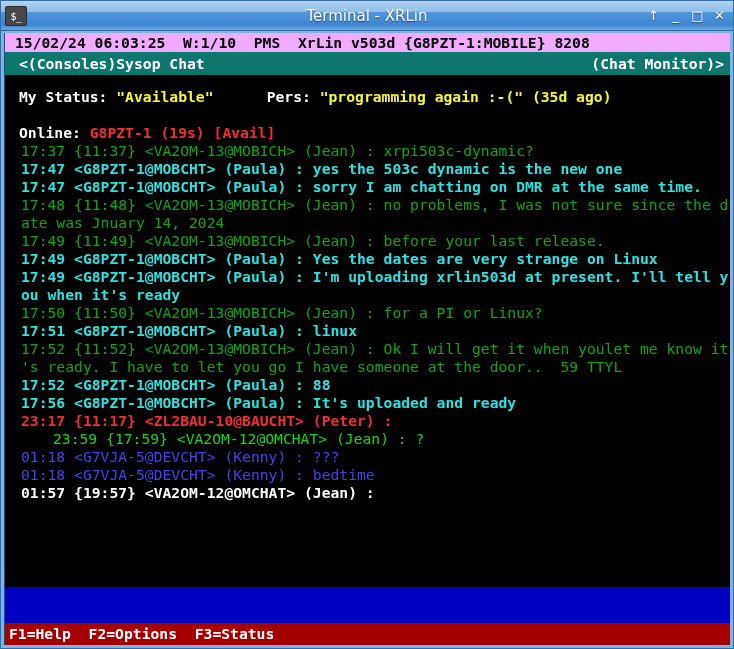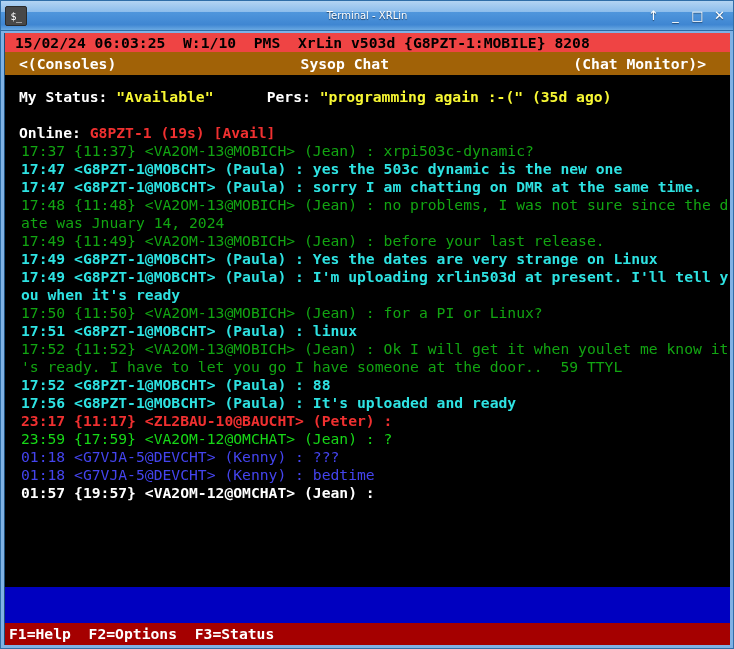--- a/index.html
+++ b/index.html
@@ -54,21 +54,21 @@
     font-family: "DejaVu Sans Mono", "Liberation Mono", monospace;
     letter-spacing: -0.5px;
     box-sizing: border-box;
     flex: 0 0 auto;
   }
   .title-text {
     position: absolute;
     left: 0; right: 0;
     text-align: center;
     font-family: "DejaVu Sans", "Liberation Sans", sans-serif;
-    font-size: 10px;
+    font-size: 15px;
     color: #ffffff;
     text-shadow: 0 1px 1px rgba(0,0,0,0.55);
     pointer-events: none;
   }
   .title-buttons {
     margin-left: auto;
     margin-right: 7px;
     display: flex;
     align-items: center;
     gap: 9px;
@@ -102,44 +102,44 @@
   .row {
     font-family: "DejaVu Sans Mono", "Liberation Mono", monospace;
     font-size: 14.7px;
     line-height: 18px;
     white-space: pre;
     letter-spacing: 0px;
   }
 
   
   .statusbar {
-    background: #ef4444;
+    background: #f0abfc;
     color: #000000;
     height: 19px;
     line-height: 19px;
     padding-left: 10px;
     font-weight: bold;
     flex: 0 0 19px;
   }
 
   
   .chatheader {
-    background: #a16207;
+    background: #0f766e;
     color: #ffffff;
     height: 23px;
     line-height: 23px;
     flex: 0 0 23px;
     display: flex;
     align-items: center;
     font-weight: bold;
-    padding: 0 24px 0 14px;
+    padding: 0 6px 0 14px;
     box-sizing: border-box;
   }
   .chatheader .hleft  { flex: 0 0 auto; }
-  .chatheader .hmid   { flex: 1 1 auto; text-align: center; }
+  .chatheader .hmid   { flex: 1 1 auto; }
   .chatheader .hright { flex: 0 0 auto; }
 
   
   .infopane {
     flex: 0 0 auto;
     padding: 12px 0 0 14px;
     background: #000000;
   }
   .infopane .row { line-height: 19px; }
   .spacer-line { height: 17px; }
@@ -169,21 +169,21 @@
     line-height: 22px;
     padding-left: 4px;
     box-sizing: border-box;
   }
 
   
   .c-white   { color: #ffffff; font-weight: bold; }
   .c-yellow  { color: #f7f733; font-weight: bold; }
   .c-red     { color: #f03030; font-weight: bold; }
   .c-green   { color: #12a512; }
-  .c-bgreen  { color: #17d717; }
+  .c-bgreen  { color: #17d717; margin-left: 32px; }
   .c-cyan    { color: #2ee2e2; font-weight: bold; }
   .c-blue    { color: #4444ee; }
 </style>
 </head>
 <body>
 
 <div class="window">
 
   <div class="titlebar">
     <div class="title-icon">$_</div>

